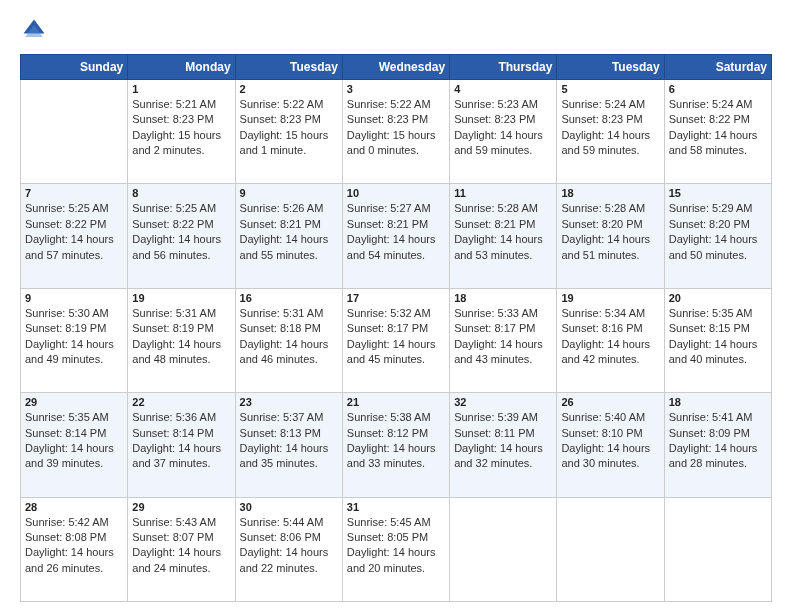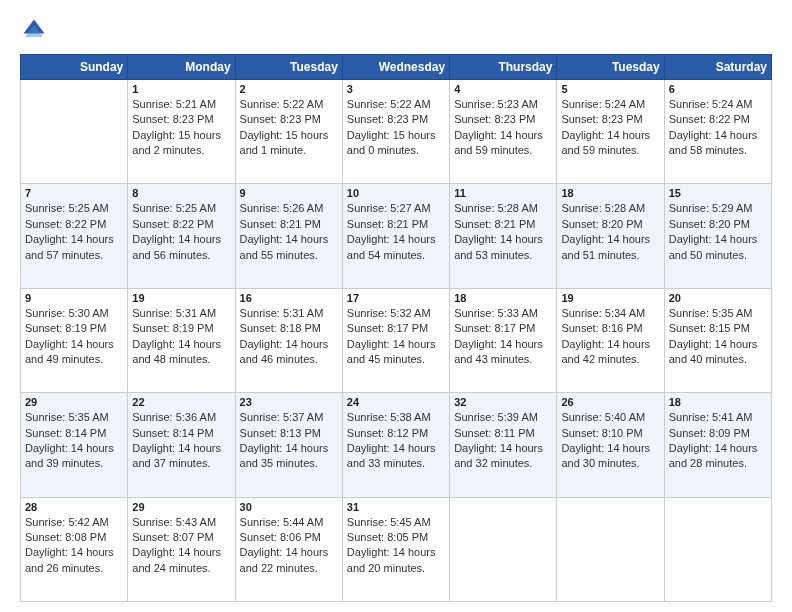--- a/index.html
+++ b/index.html
@@ -228,21 +228,21 @@
           </td>
           <td>
             <span class="day-number">22</span>
             <div class="day-info">Sunrise: 5:36 AM<br>Sunset: 8:14 PM<br>Daylight: 14 hours and 37 minutes.</div>
           </td>
           <td>
             <span class="day-number">23</span>
             <div class="day-info">Sunrise: 5:37 AM<br>Sunset: 8:13 PM<br>Daylight: 14 hours and 35 minutes.</div>
           </td>
           <td>
-            <span class="day-number">24</span>
+            <span class="day-number">21</span>
             <div class="day-info">Sunrise: 5:38 AM<br>Sunset: 8:12 PM<br>Daylight: 14 hours and 33 minutes.</div>
           </td>
           <td>
             <span class="day-number">32</span>
             <div class="day-info">Sunrise: 5:39 AM<br>Sunset: 8:11 PM<br>Daylight: 14 hours and 32 minutes.</div>
           </td>
           <td>
             <span class="day-number">26</span>
             <div class="day-info">Sunrise: 5:40 AM<br>Sunset: 8:10 PM<br>Daylight: 14 hours and 30 minutes.</div>
           </td>

